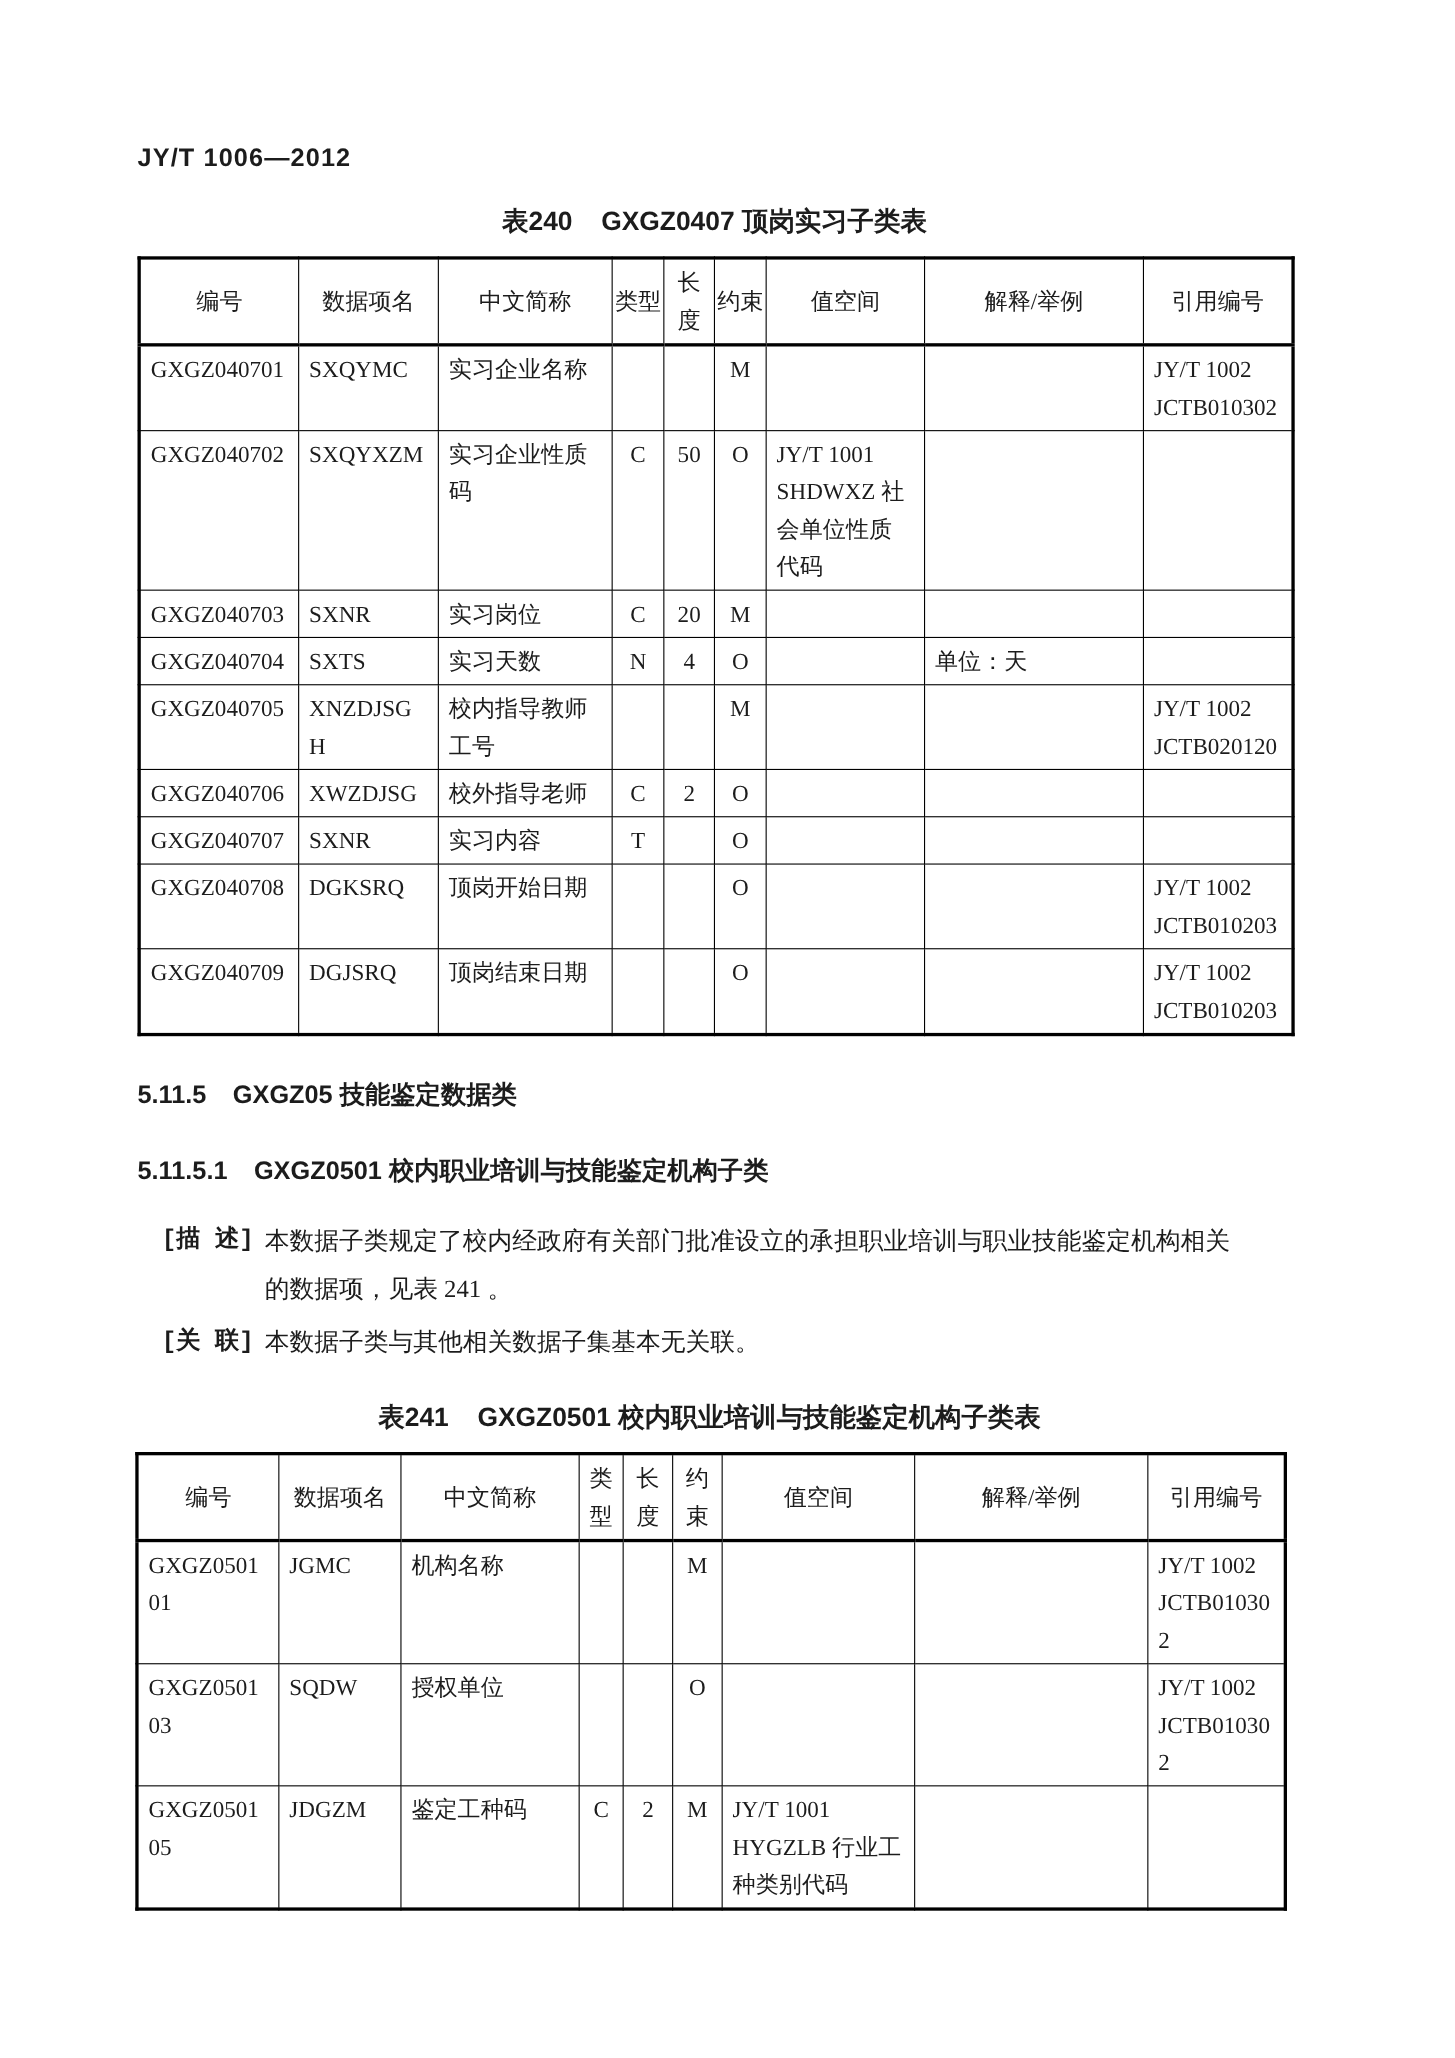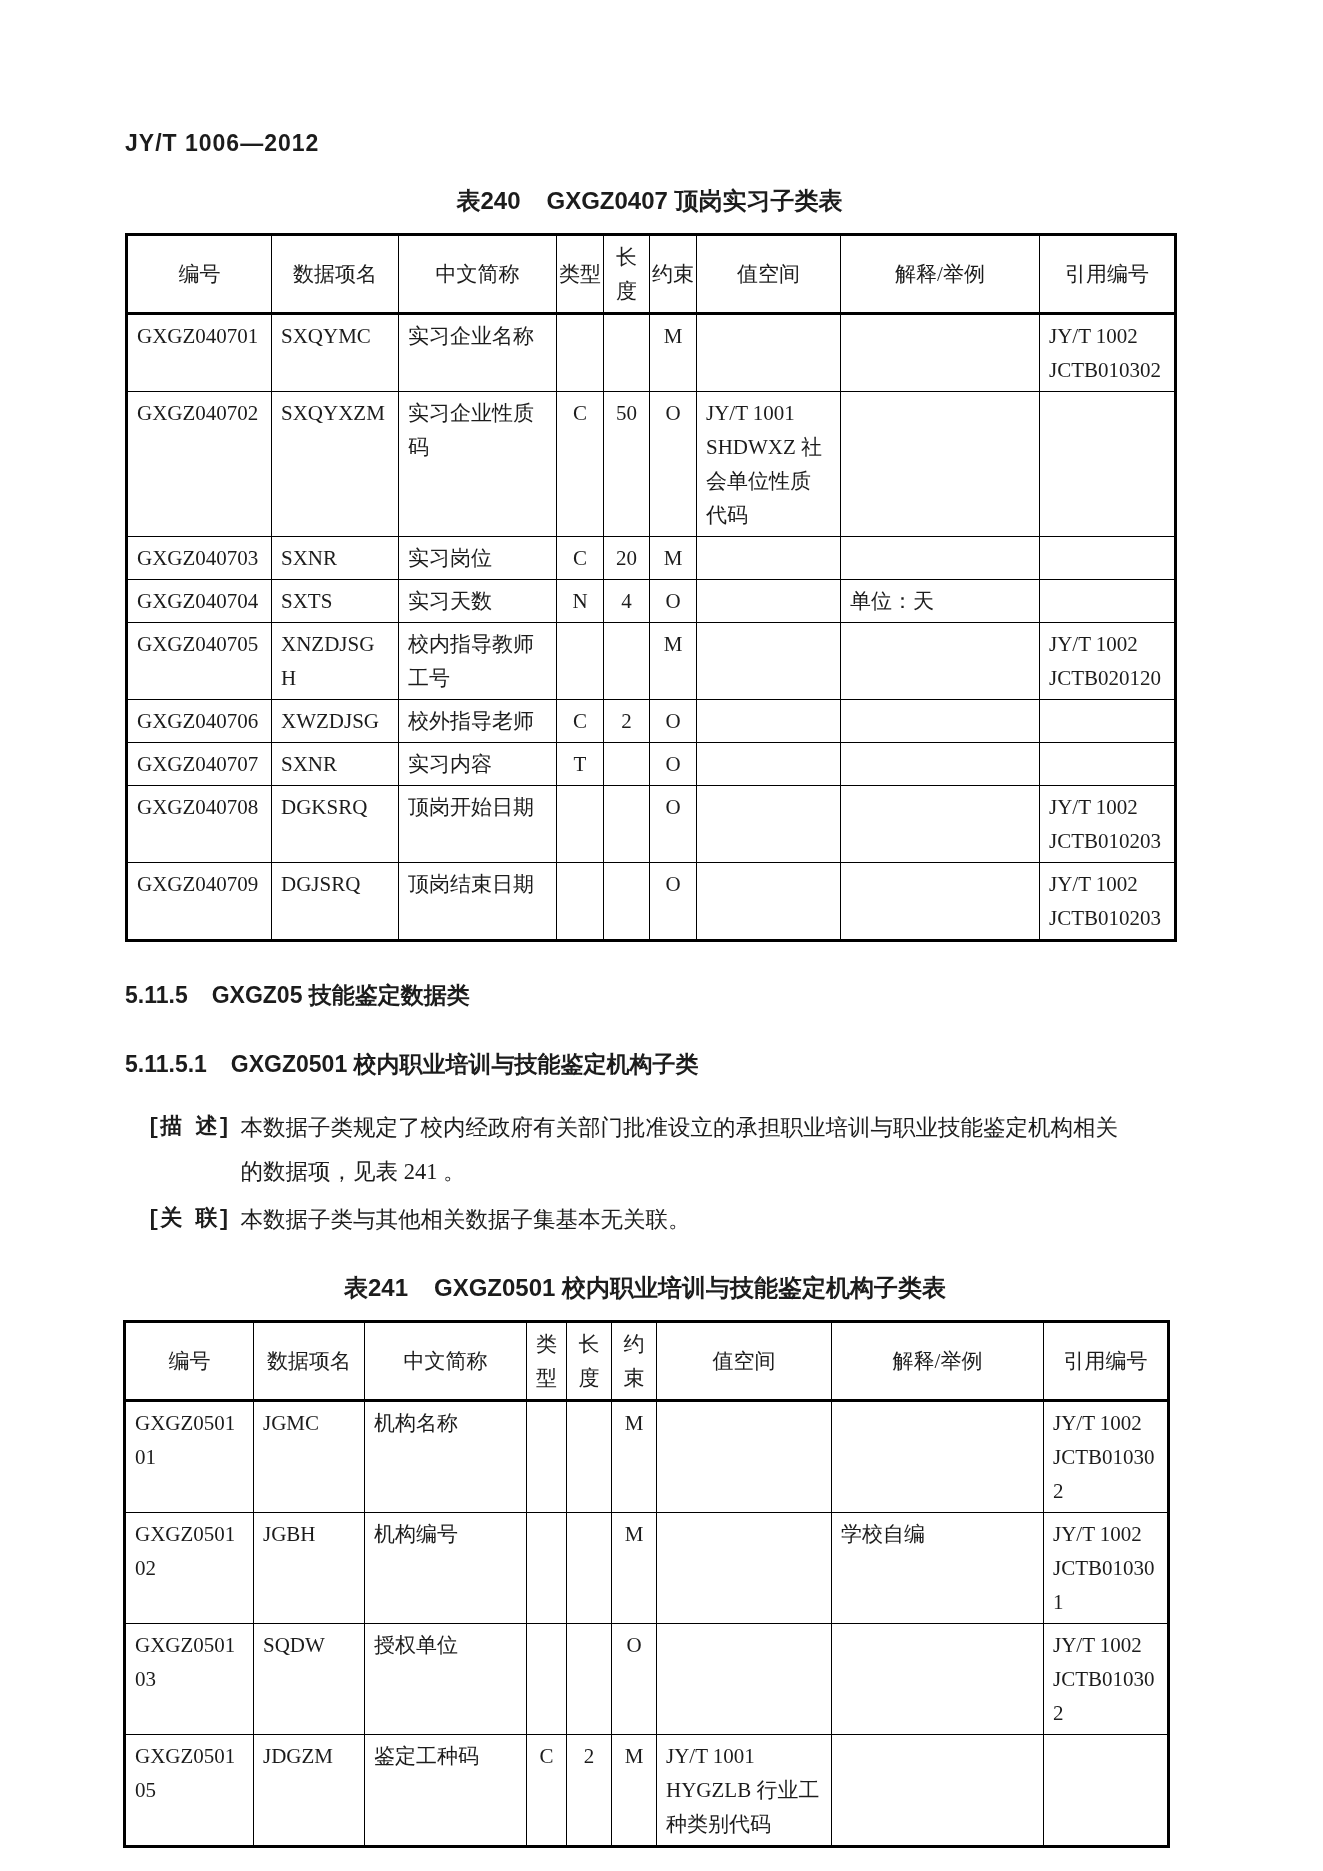--- a/index.html
+++ b/index.html
@@ -285,32 +285,20 @@
           <td>机构名称</td>
           <td class="num"></td>
           <td class="num"></td>
           <td class="num">M</td>
           <td></td>
           <td></td>
           <td>JY/T 1002
 JCTB010302</td>
         </tr>
         <tr>
-          <td>GXGZ050102</td>
-          <td>JGBH</td>
-          <td>机构编号</td>
-          <td class="num"></td>
-          <td class="num"></td>
-          <td class="num">M</td>
-          <td></td>
-          <td>学校自编</td>
-          <td>JY/T 1002
-JCTB010301</td>
-        </tr>
-        <tr>
           <td>GXGZ050103</td>
           <td>SQDW</td>
           <td>授权单位</td>
           <td class="num"></td>
           <td class="num"></td>
           <td class="num">O</td>
           <td></td>
           <td></td>
           <td>JY/T 1002
 JCTB010302</td>

